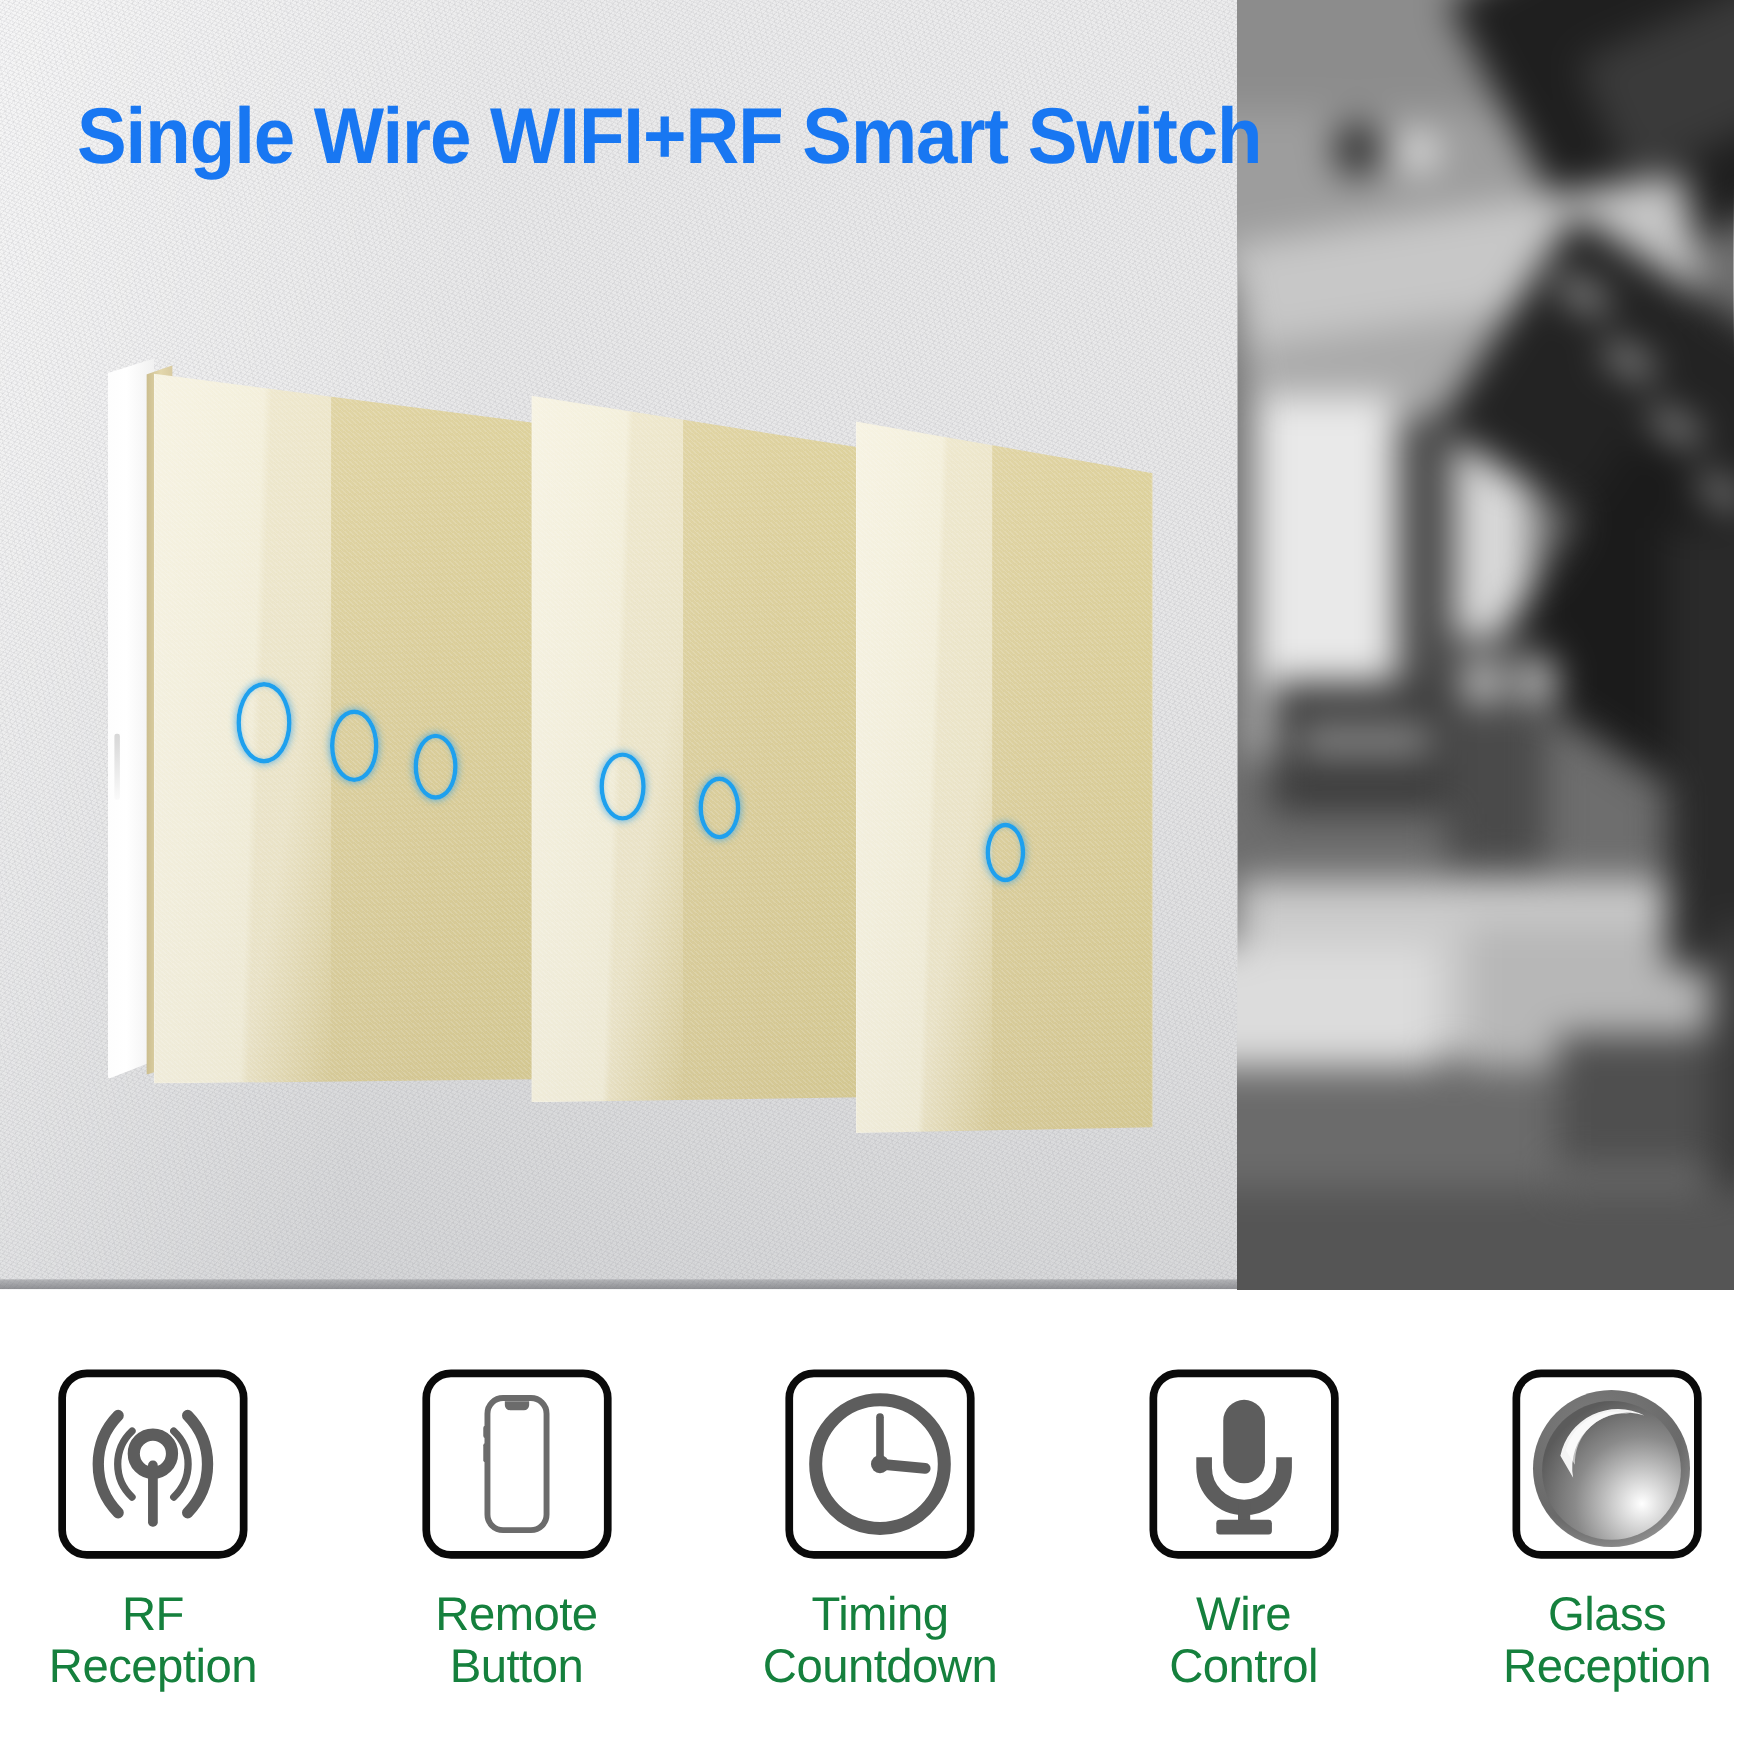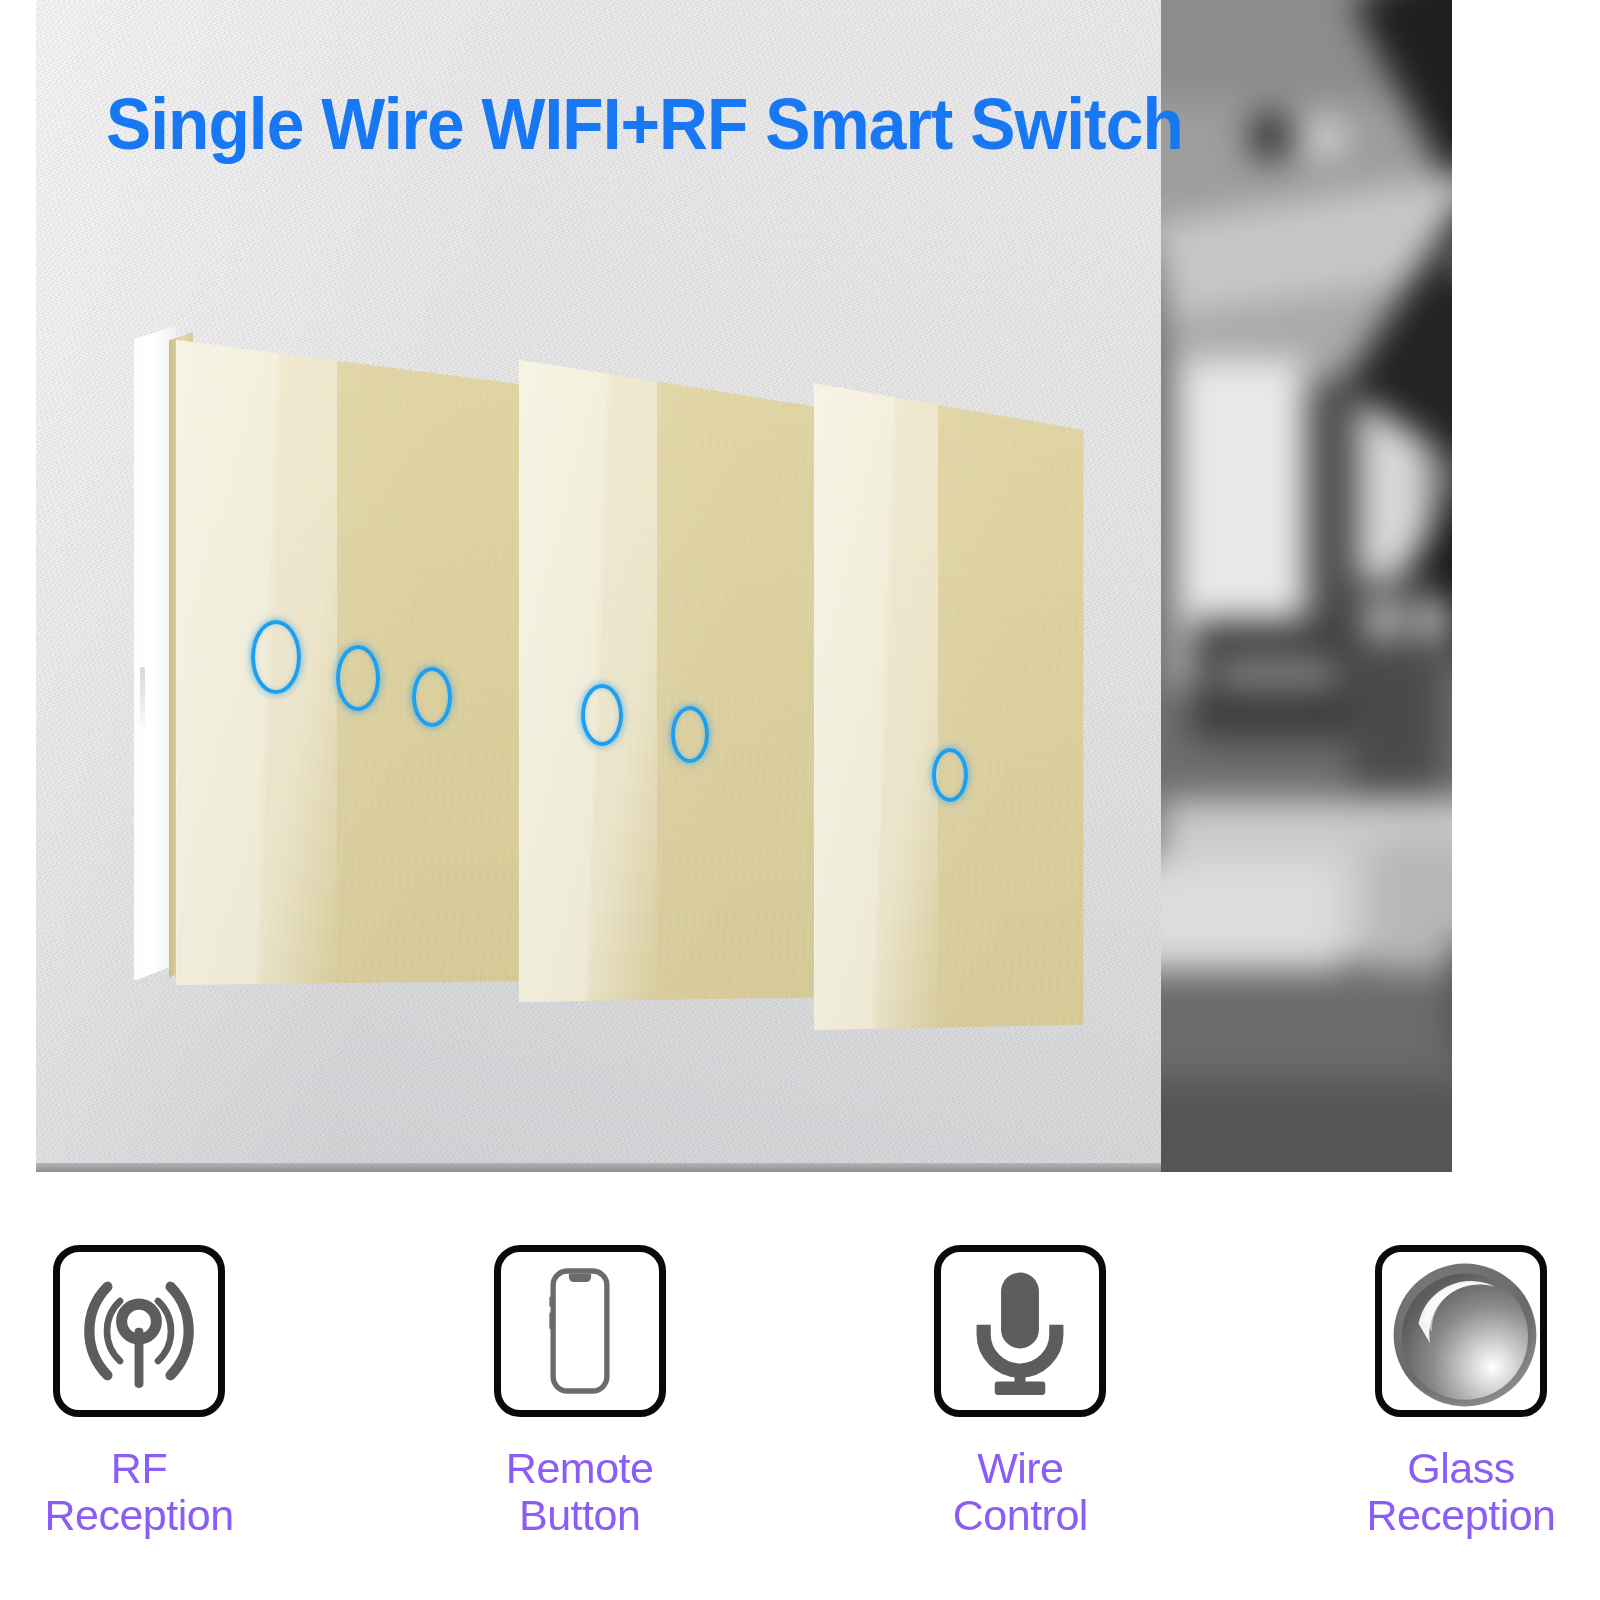--- a/index.html
+++ b/index.html
@@ -2,21 +2,21 @@
 <html><head>
 <meta charset="utf-8">
 <style>
   * { margin:0; padding:0; box-sizing:border-box; }
   html,body { width:1600px; height:1600px; background:#ffffff; overflow:hidden; }
   body { font-family:"Liberation Sans", sans-serif; }
 
   #page { position:relative; width:1600px; height:1600px; background:#fff; }
 
   
-  .hero { position:absolute; left:0; top:0; width:1416px; height:1172px; overflow:hidden;margin-left:36px; }
+  .hero { position:absolute; left:0; top:0; width:1576px; height:1172px; overflow:hidden; }
 
   
   .wall-photo{
     position:absolute; left:0; top:0; width:1125px; height:1172px;
     background:
       linear-gradient(100deg, rgba(255,255,255,.55) 0%, rgba(255,255,255,0) 38%),
       linear-gradient(190deg, #ececed 0%, #e6e6e7 45%, #d3d4d6 100%);
   }
   .wall-photo::after{
     content:""; position:absolute; inset:0;
@@ -112,21 +112,21 @@
     position:absolute; left:0; top:1172px; width:1600px; height:428px;
     display:flex; justify-content:space-between; padding:0 14px;
   }
   .feature{ width:250px; display:flex; flex-direction:column; align-items:center; }
   .icon-box{
     width:172px; height:172px; margin-top:73px;
     border:7px solid #0a0a0a; border-radius:26px; background:#fff;
     position:relative; overflow:hidden;
   }
   .feature-label{
-    margin-top:28px; text-align:center; color:#8b5cf6;
+    margin-top:28px; text-align:center; color:#15803d;
     font-size:43px; line-height:1.10; letter-spacing:-.5px; white-space:pre-line;
     font-family:"Liberation Sans", sans-serif;
   }
   svg{ display:block; }
 </style>
 </head>
 <body>
 
 <div id="page">
 
@@ -240,20 +240,32 @@
           <rect x="33" y="12" width="34" height="76" rx="9" ry="9" fill="none" stroke="#6b6b6b" stroke-width="3.4"></rect>
           <path d="M43 13.8 h14 v2.2 a3 3 0 0 1 -3 3 h-8 a3 3 0 0 1 -3 -3 z" fill="#6b6b6b"></path>
           <rect x="30.6" y="28" width="2.6" height="7" rx="1.2" fill="#6b6b6b"></rect>
           <rect x="30.6" y="38" width="2.6" height="11" rx="1.2" fill="#6b6b6b"></rect>
         </svg>
       </div>
       <div class="feature-label">Remote
 Button</div>
     </div>
 
+    <div class="feature">
+      <div class="icon-box">
+        <svg viewBox="0 0 100 100" width="158" height="158">
+          <circle cx="50" cy="50" r="37" fill="none" stroke="#5d5d5d" stroke-width="7.5"></circle>
+          <path d="M50 23 L50 50" stroke="#5d5d5d" stroke-width="4.4" stroke-linecap="round"></path>
+          <path d="M50 50 L76 52.5" stroke="#5d5d5d" stroke-width="6.2" stroke-linecap="round"></path>
+          <circle cx="50" cy="50" r="5.2" fill="#5d5d5d"></circle>
+        </svg>
+      </div>
+      <div class="feature-label">Timing
+Countdown</div>
+    </div>
 
     <div class="feature">
       <div class="icon-box">
         <svg viewBox="0 0 100 100" width="158" height="158">
           <rect x="38" y="13" width="24" height="48" rx="12" fill="#5d5d5d"></rect>
           <path d="M27 46 v6 a23 23 0 0 0 46 0 v-6" fill="none" stroke="#5d5d5d" stroke-width="9"></path>
           <rect x="46.5" y="72" width="7" height="12" fill="#5d5d5d"></rect>
           <rect x="34" y="82" width="32" height="8.5" rx="2" fill="#5d5d5d"></rect>
         </svg>
       </div>

